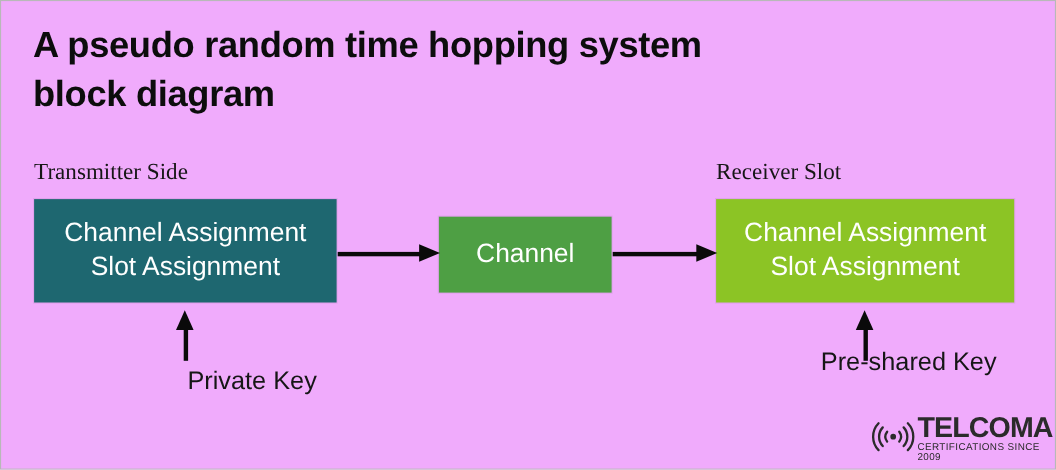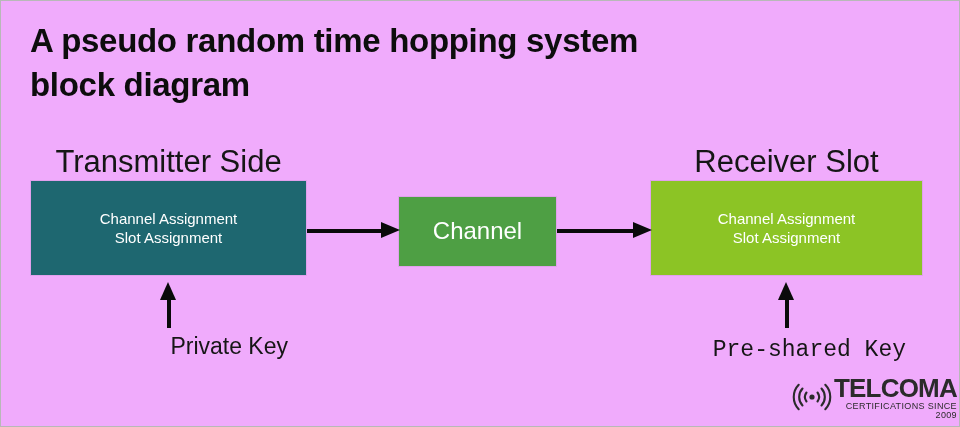--- a/index.html
+++ b/index.html
@@ -30,42 +30,42 @@
     font-weight: bold;
     line-height: 1.32;
     letter-spacing: -0.3px;
     color: #0d0d0d;
     white-space: pre-line;
   }
 
   
   .side-caption {
     position: absolute;
-    font-size: 31px;
+    font-size: 21px;
     color: #161616;
-    text-align: center;
     line-height: 1;
     white-space: nowrap;
+    font-family: Liberation Serif, serif;
   }
   #caption-tx { left: 30px;  top: 145px; width: 275px; }
   #caption-rx { left: 650px; top: 145px; width: 271px; }
 
   
   .block {
     position: absolute;
     display: flex;
     flex-direction: column;
     align-items: center;
     justify-content: center;
     color: #ffffff;
     text-align: center;
     box-shadow: 0 0 0 1px rgba(0,0,0,0.06);
   }
   .block .line {
-    font-size: 15px;
+    font-size: 24px;
     line-height: 1.28;
     white-space: nowrap;
   }
 
   #block-tx {
     left: 30px;
     top: 180px;
     width: 275px;
     height: 94px;
     background: #1e6770;
@@ -143,21 +143,21 @@
   
   .key-label {
     position: absolute;
     font-size: 23px;
     color: #161616;
     text-align: right;
     line-height: 1;
     white-space: nowrap;
   }
   #label-private-key  { left: 47px;  top: 334px; width: 240px; }
-  #label-preshared-key{ left: 665px; top: 338px; width: 240px; font-family: Liberation Mono, monospace; }
+  #label-preshared-key{ left: 665px; top: 316px; width: 240px; }
 
   
   #logo {
     position: absolute;
     left: 790px;
     top: 376px;
     width: 160px;
     height: 40px;
     display: flex;
     align-items: center;
@@ -177,21 +177,21 @@
   #logo .brand {
     font-size: 26px;
     font-weight: bold;
     letter-spacing: -0.8px;
     color: #2b2b2b;
   }
   #logo .tagline {
     font-size: 9px;
     letter-spacing: 0.35px;
     color: #2b2b2b;
-    text-align: right;
+    text-align: left;
     margin-top: 1px;
   }
 </style>
 </head>
 <body>
 
 <div id="slide">
 
   <div class="title">A pseudo random time hopping system
 block diagram</div>

